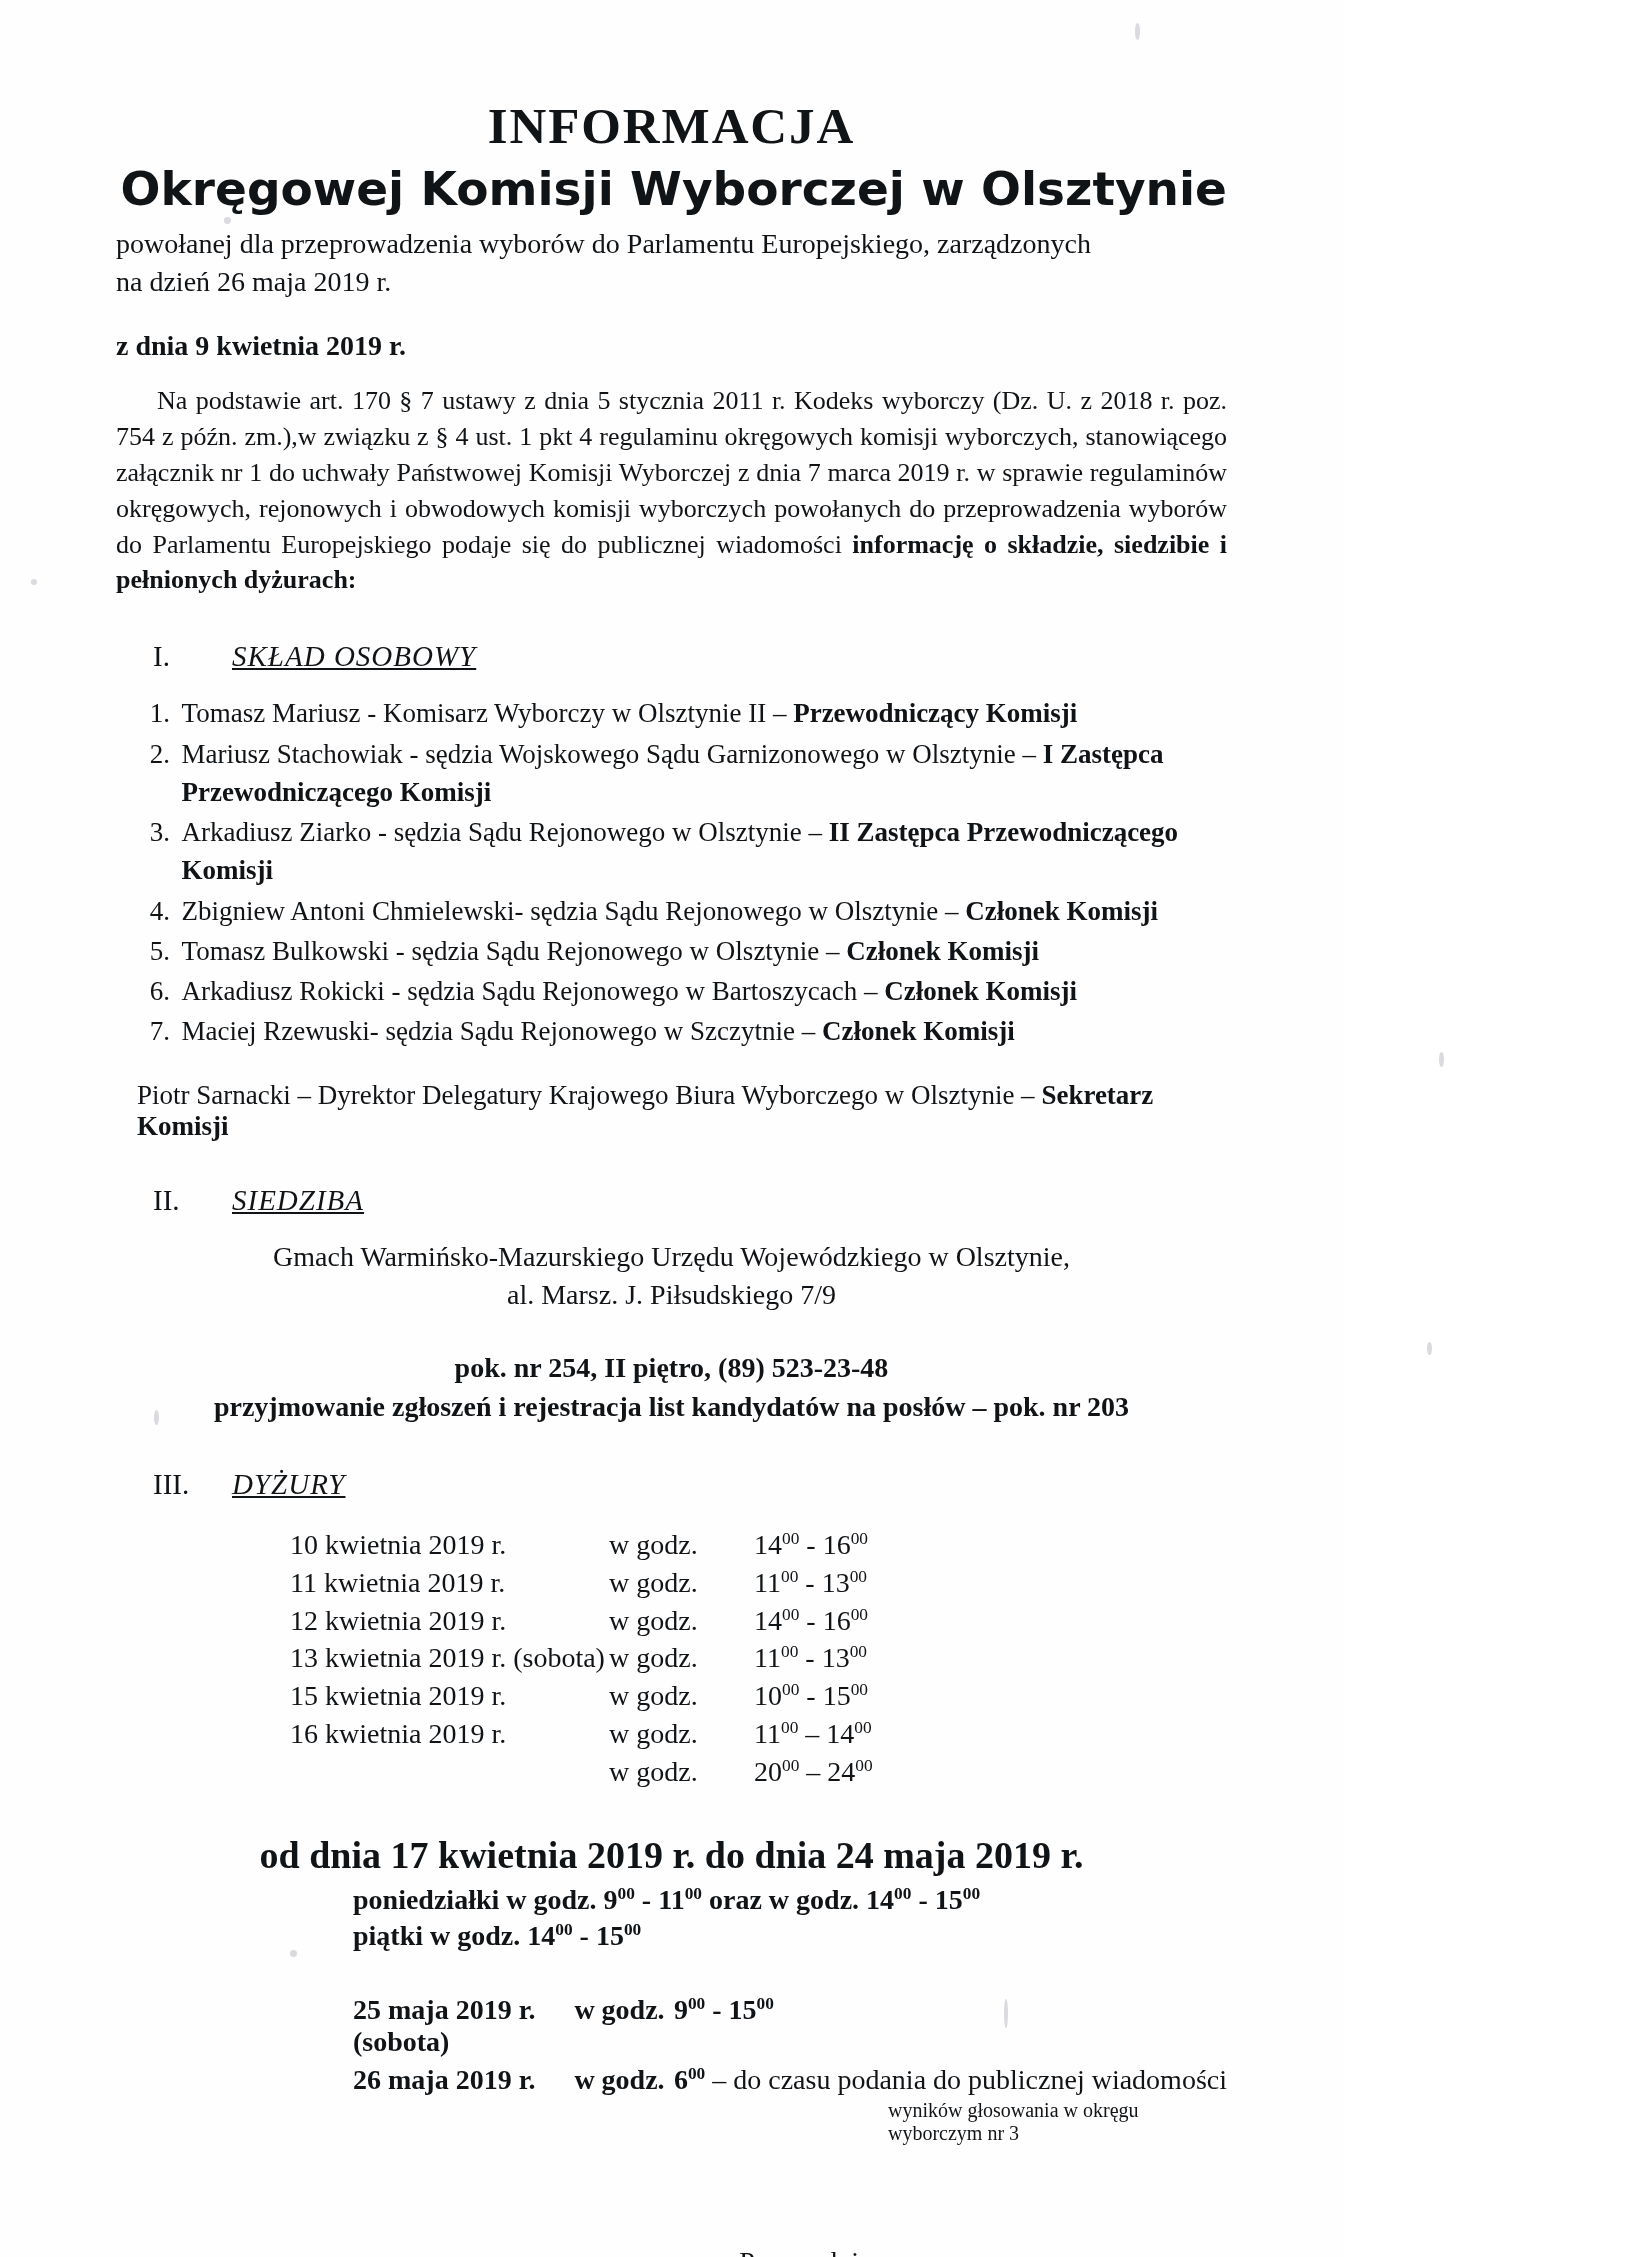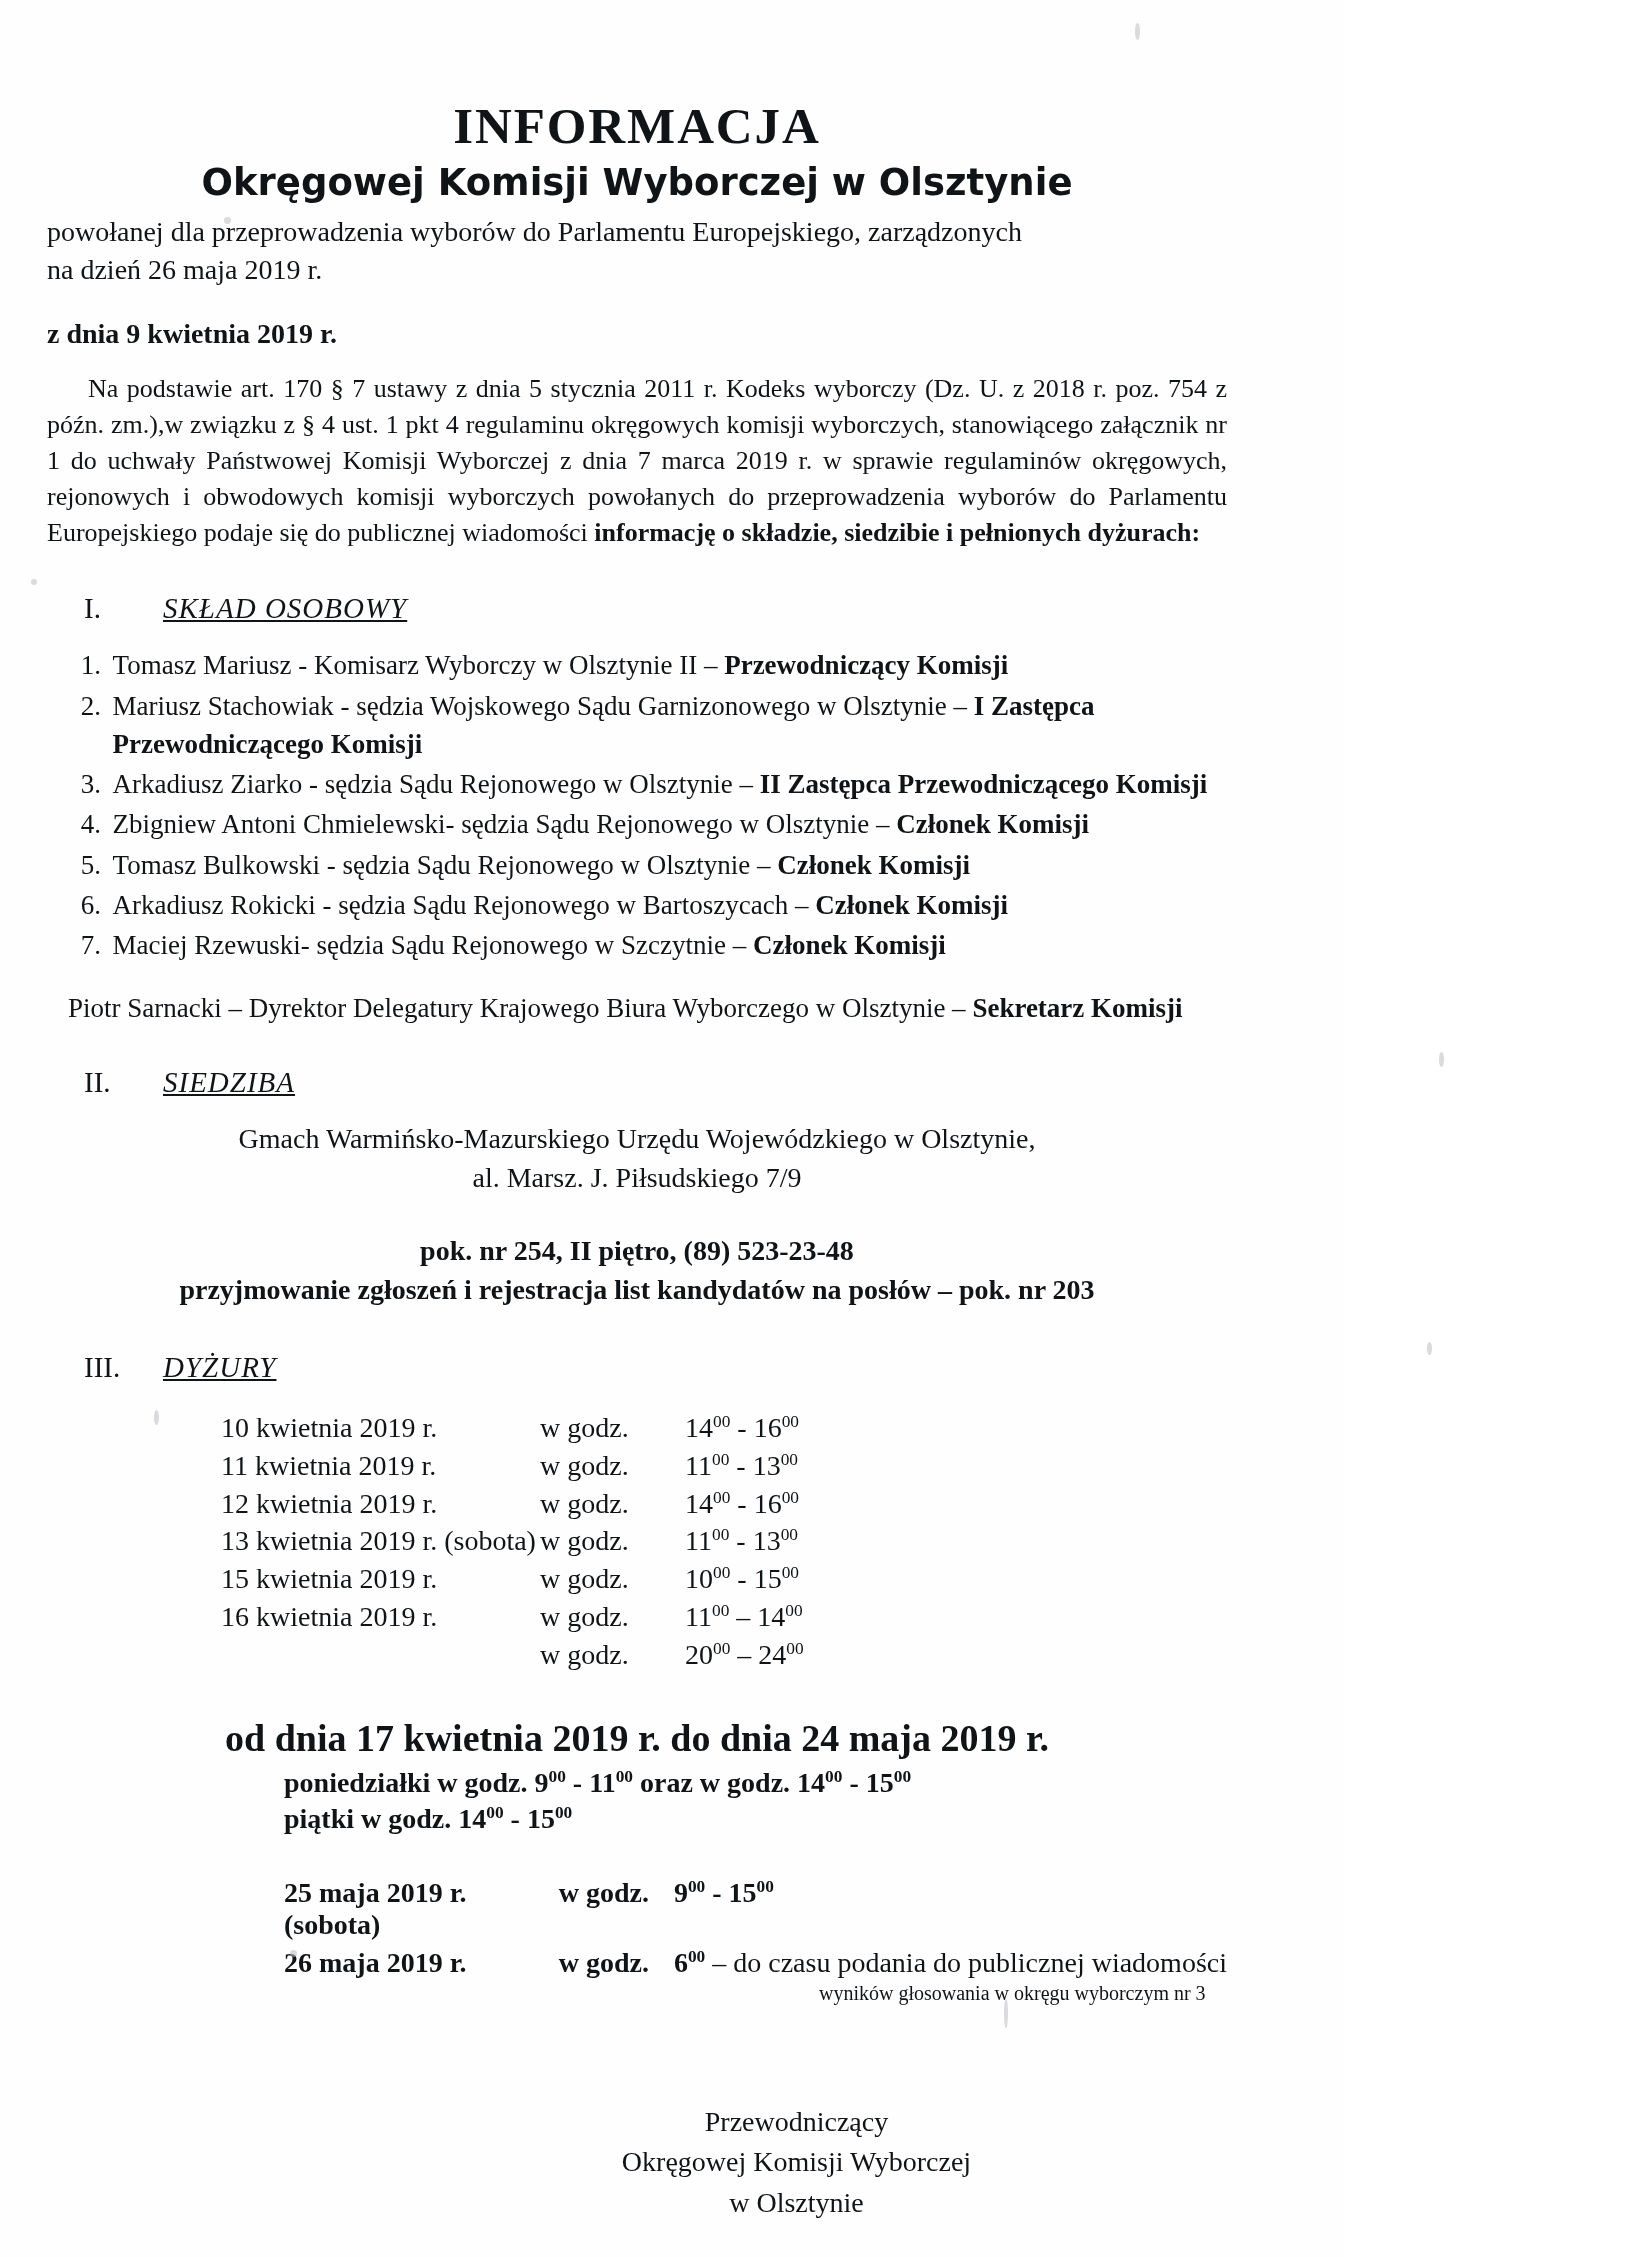--- a/index.html
+++ b/index.html
@@ -13,42 +13,42 @@
     font-family: "Liberation Serif", serif;
     color: #111417;
     position: relative;
     overflow: hidden;
   }
   .page {
     position: relative;
     width: 1343px;
     height: 2257px;
     box-sizing: border-box;
-    padding: 68px 116px 39px 47px;
+    padding: 68px 116px 39px 116px;
     background: #fefefe;
   }
   
   .speck {
     position: absolute;
     background: #b9bdc2;
     border-radius: 50%;
     opacity: .55;
   }
 
   h1.title {
     text-align: center;
     font-size: 51px;
     font-weight: bold;
     letter-spacing: 1.9px;
     margin: 29px 0 5.8px 0;
     font-family: "Liberation Serif", serif;
   }
   h2.subtitle {
-    text-align: center;
-    font-size: 37px;
+    text-align: right;
+    font-size: 47px;
     font-weight: bold;
     margin: 5.8px 0 9.7px 0;
     font-family: "DejaVu Sans", sans-serif;
   }
   .lead {
     text-align: left;
     font-size: 28px;
     line-height: 1.35;
     margin: 5.8px 0 0 0;
   }

